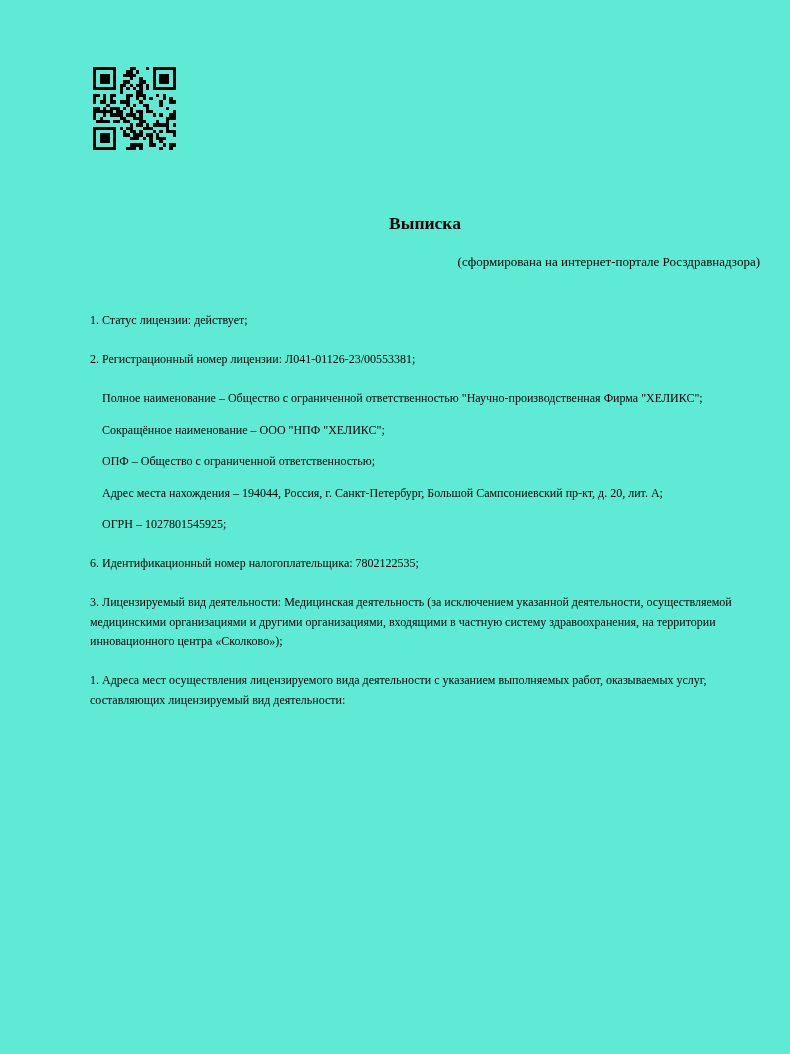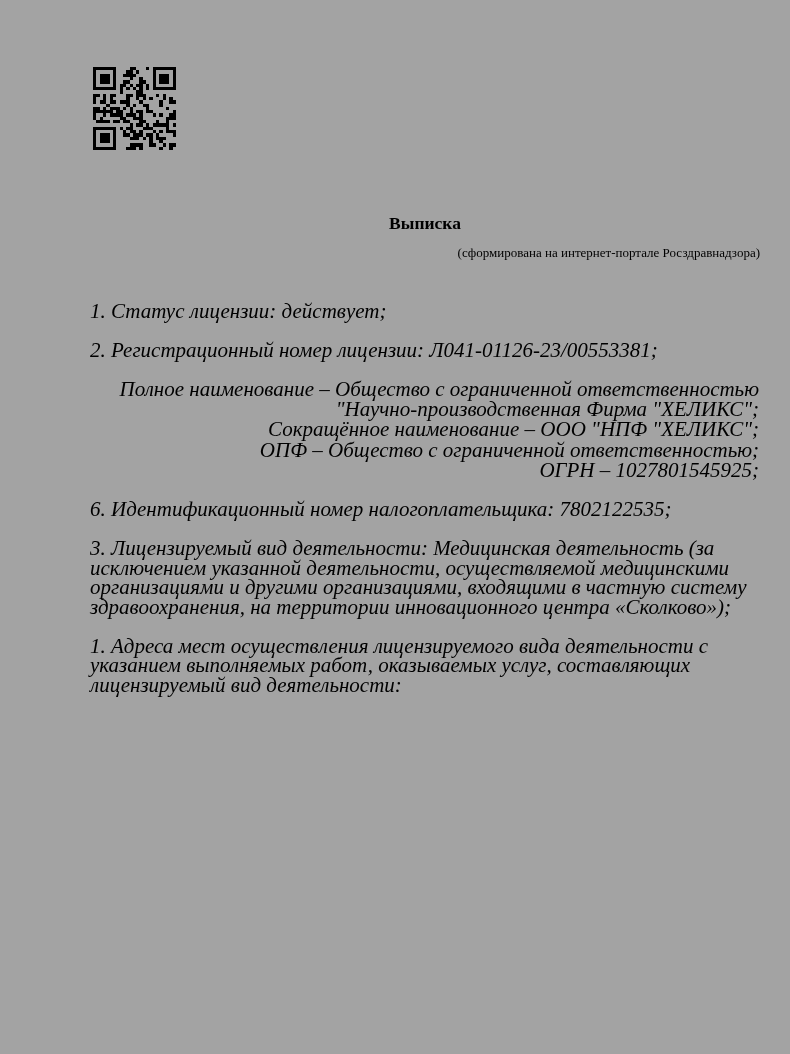--- a/index.html
+++ b/index.html
@@ -4,21 +4,21 @@
 <style>
   html, body {
     margin: 0;
     padding: 0;
     background: #ffffff;
   }
   .page {
     position: relative;
     width: 790px;
     height: 1054px;
-    background: #a3a3a3;
+    background: #5eead4;
     color: #000000;
     font-family: "Liberation Serif", serif;
     overflow: hidden;
   }
   .qr {
     position: absolute;
     left: 93px;
     top: 67px;
     width: 83px;
     height: 83px;
@@ -30,38 +30,36 @@
     width: 670px;
   }
   .title-block {
     margin-top: 211px;
     text-align: center;
     font-weight: bold;
     font-size: 17.5px;
     line-height: 24px;
   }
   .subtitle {
-    margin-top: 10px;
+    margin-top: 19px;
     text-align: right;
     font-size: 13px;
     line-height: 16px;
   }
   .paragraphs {
     margin-top: 41px;
-    font-size: 21px;
+    font-size: 12px;
     line-height: 19.5px;
-    font-style: italic;
   }
   .paragraphs p,
   .entity-block {
     margin: 0 0 19.5px 0;
   }
   .entity-block div {
-    margin: 1px;
-    text-align: right;
+    margin: 12px;
   }
 </style>
 </head>
 <body>
 
 <div class="page">
 
   <svg id="qr" class="qr" viewBox="0 0 25 25" shape-rendering="crispEdges">
       <rect x="0" y="0" width="1" height="1" fill="#000"></rect>
       <rect x="1" y="0" width="1" height="1" fill="#000"></rect>
@@ -362,20 +360,21 @@
     <div class="subtitle">(сформирована на интернет-портале Росздравнадзора)</div>
 
     <div class="paragraphs">
       <p>1. Статус лицензии: действует;</p>
       <p>2. Регистрационный номер лицензии: Л041-01126-23/00553381;</p>
 
       <div class="entity-block">
         <div>Полное наименование – Общество с ограниченной ответственностью "Научно-производственная Фирма "ХЕЛИКС";</div>
         <div>Сокращённое наименование – ООО "НПФ "ХЕЛИКС";</div>
         <div>ОПФ – Общество с ограниченной ответственностью;</div>
+        <div>Адрес места нахождения – 194044, Россия, г. Санкт-Петербург, Большой Сампсониевский пр-кт, д. 20, лит. А;</div>
         <div>ОГРН – 1027801545925;</div>
       </div>
 
       <p>6. Идентификационный номер налогоплательщика: 7802122535;</p>
       <p>3. Лицензируемый вид деятельности: Медицинская деятельность (за исключением указанной деятельности, осуществляемой медицинскими организациями и другими организациями, входящими в частную систему здравоохранения, на территории инновационного центра «Сколково»);</p>
       <p>1. Адреса мест осуществления лицензируемого вида деятельности с указанием выполняемых работ, оказываемых услуг, составляющих лицензируемый вид деятельности:</p>
     </div>
 
   </div>
 </div>

